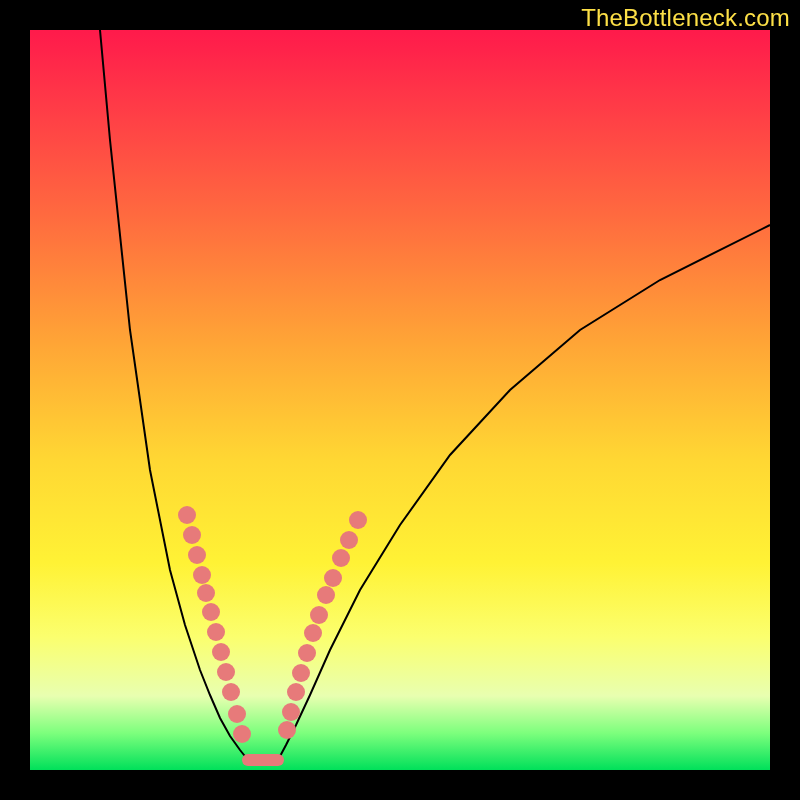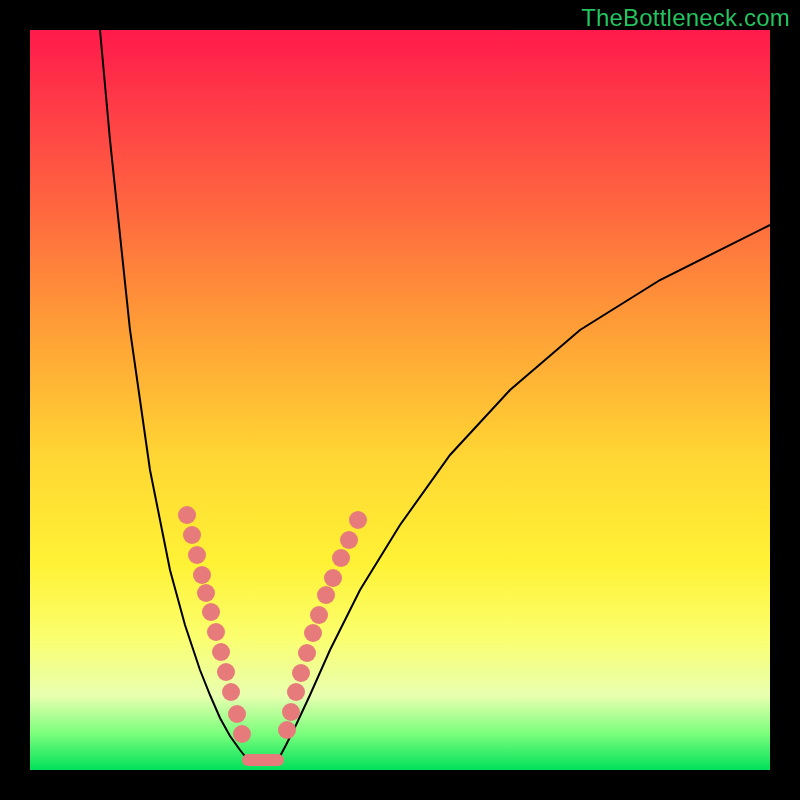--- a/index.html
+++ b/index.html
@@ -34,21 +34,21 @@
       #fff235 72%,
       #fbff6e 82%,
       #e8ffb0 90%,
       #7dff7d 95%,
       #00e05a 100%);
   }
   .watermark {
     position: absolute;
     top: 4px;
     right: 10px;
-    color: #22c55e;
+    color: #fde047;
     font-size: 24px;
     font-weight: 500;
     letter-spacing: 0.2px;
     user-select: none;
   }
   svg.curve-layer {
     position: absolute;
     left: 0;
     top: 0;
     width: 740px;

